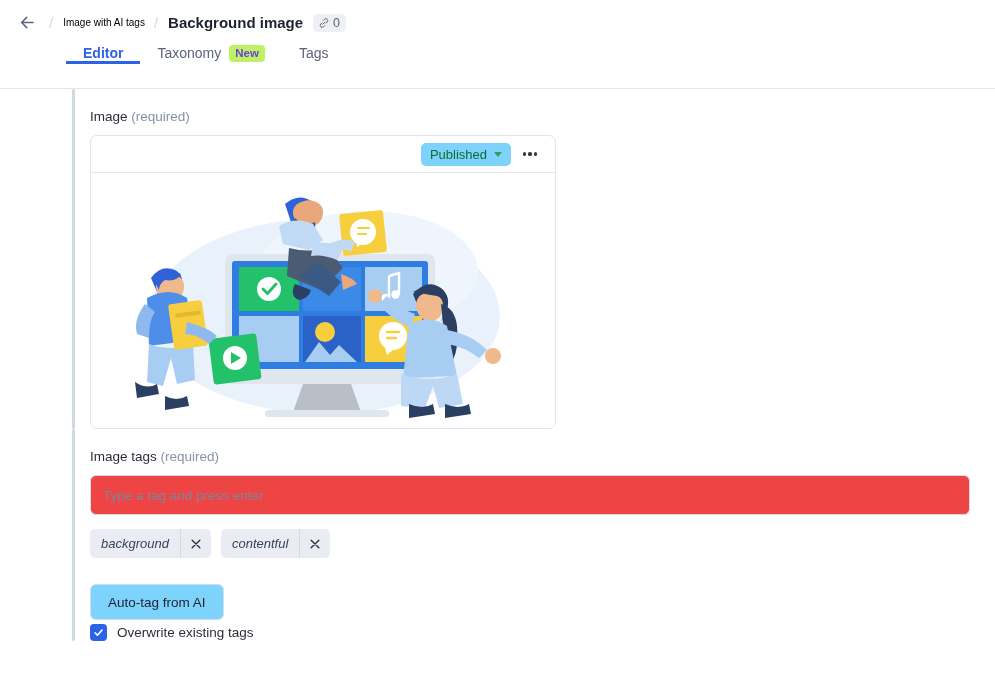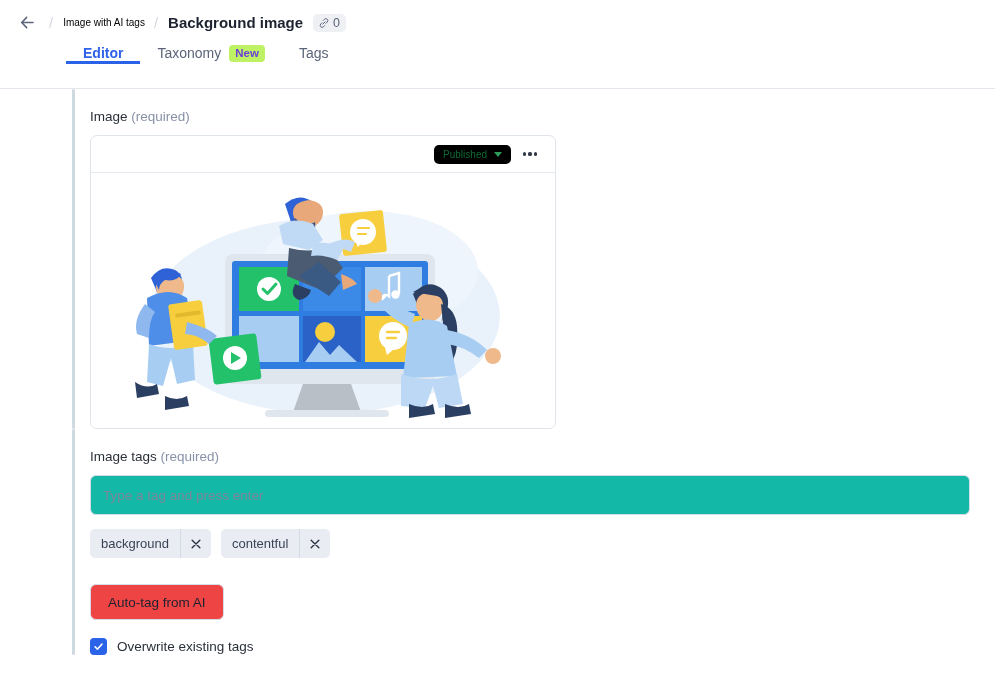--- a/index.html
+++ b/index.html
@@ -136,23 +136,23 @@
     align-items: center;
     justify-content: flex-end;
     gap: 6px;
     padding-right: 12px;
     border-bottom: 1px solid #e6eaf0;
   }
   .status-pill {
     display: inline-flex;
     align-items: center;
     gap: 7px;
-    background: #000000;
+    background: #7dd3fc;
     color: #0d6b33;
-    font-size: 10px;
+    font-size: 13px;
     border-radius: 5px;
     padding: 4px 9px;
     cursor: pointer;
   }
   .caret {
     width: 0; height: 0;
     border-left: 4.5px solid transparent;
     border-right: 4.5px solid transparent;
     border-top: 5px solid #2f9c5c;
   }
@@ -173,33 +173,34 @@
     display: flex; align-items: center; justify-content: center;
     overflow: hidden;
   }
 
   
   .tag-input {
     width: 880px;
     height: 40px;
     border: 1px solid #d6dce5;
     border-radius: 6px;
-    background: #14b8a6;
+    background: #ef4444;
     font-size: 13.5px;
     color: #2a3039;
     padding: 0 12px;
     font-family: "Liberation Sans", sans-serif;
     outline: none;
   }
   .tag-input::placeholder { color: #7c869b; }
 
   .chips {
     display: flex;
     gap: 10px;
     margin-top: 14px;
+    font-style: italic;
   }
   .chip {
     display: flex;
     align-items: stretch;
     background: #e9edf3;
     border-radius: 5px;
     overflow: hidden;
     height: 29px;
   }
   .chip-label {
@@ -213,34 +214,34 @@
     display: flex; align-items: center; justify-content: center;
     border-left: 1px solid #d5dbe5;
     cursor: pointer;
     color: #2b3240;
   }
 
   .autotag-btn {
     margin-top: 26px;
     height: 36px;
     padding: 0 17px;
-    background: #ef4444;
+    background: #7dd3fc;
     border: 1px solid #d6dce5;
     border-radius: 6px;
     font-size: 13.5px;
     color: #1c2230;
     cursor: pointer;
     font-family: "Liberation Sans", sans-serif;
   }
 
   .checkrow {
     display: flex;
     align-items: center;
     gap: 10px;
-    margin-top: 18px;
+    margin-top: 4px;
   }
   .cbox {
     width: 17px; height: 17px;
     background: #2a62e8;
     border-radius: 4px;
     display: flex; align-items: center; justify-content: center;
     cursor: pointer;
     flex: none;
   }
   .checkrow label {

